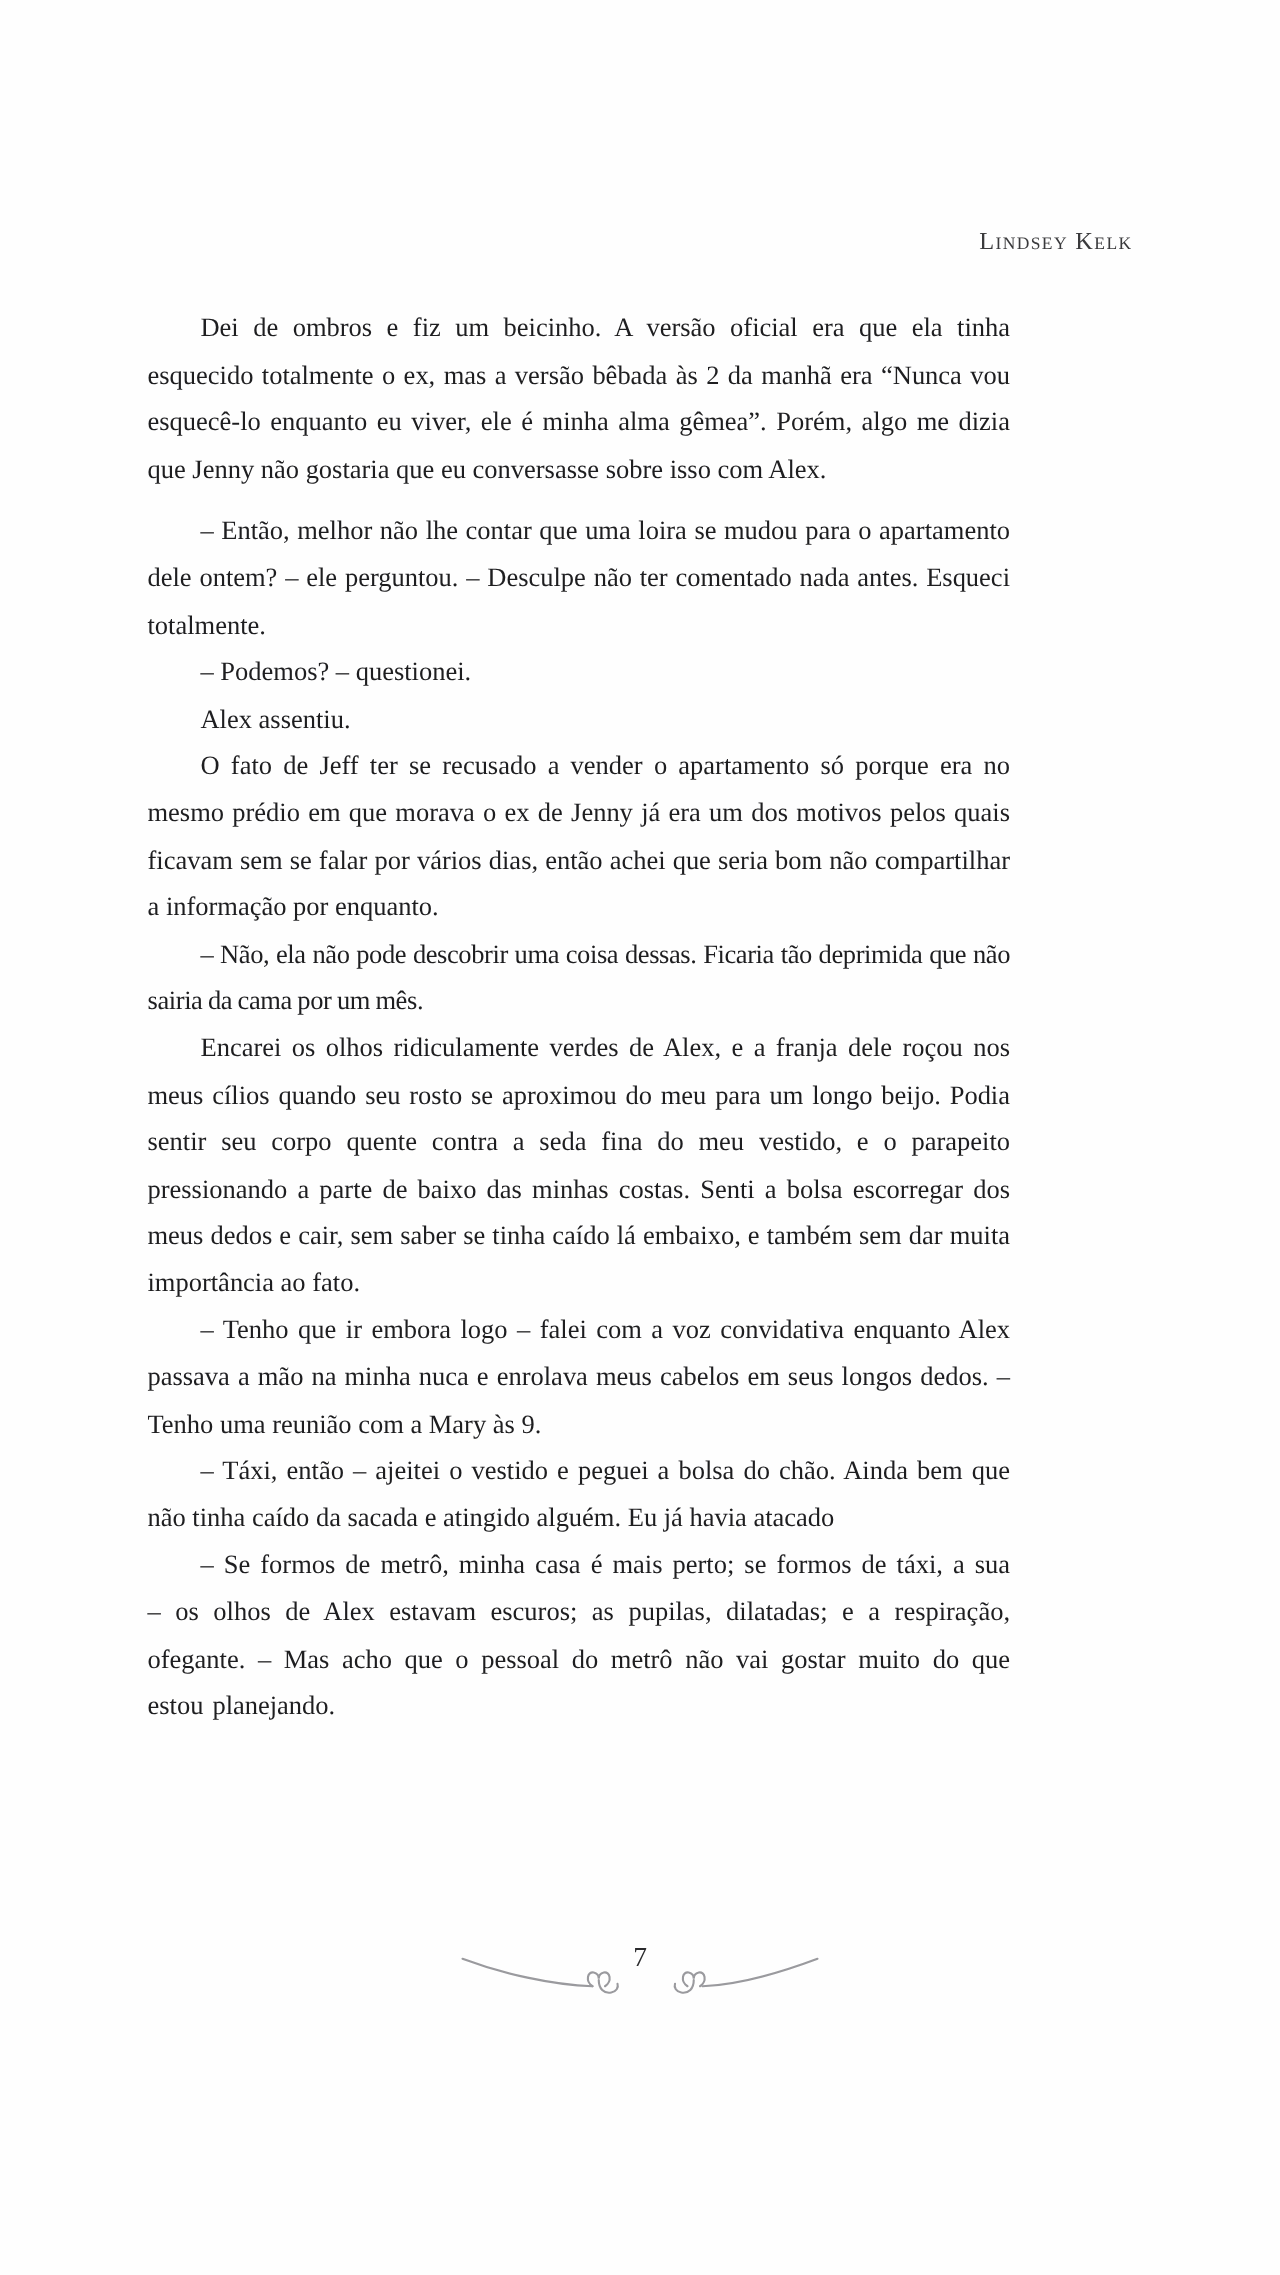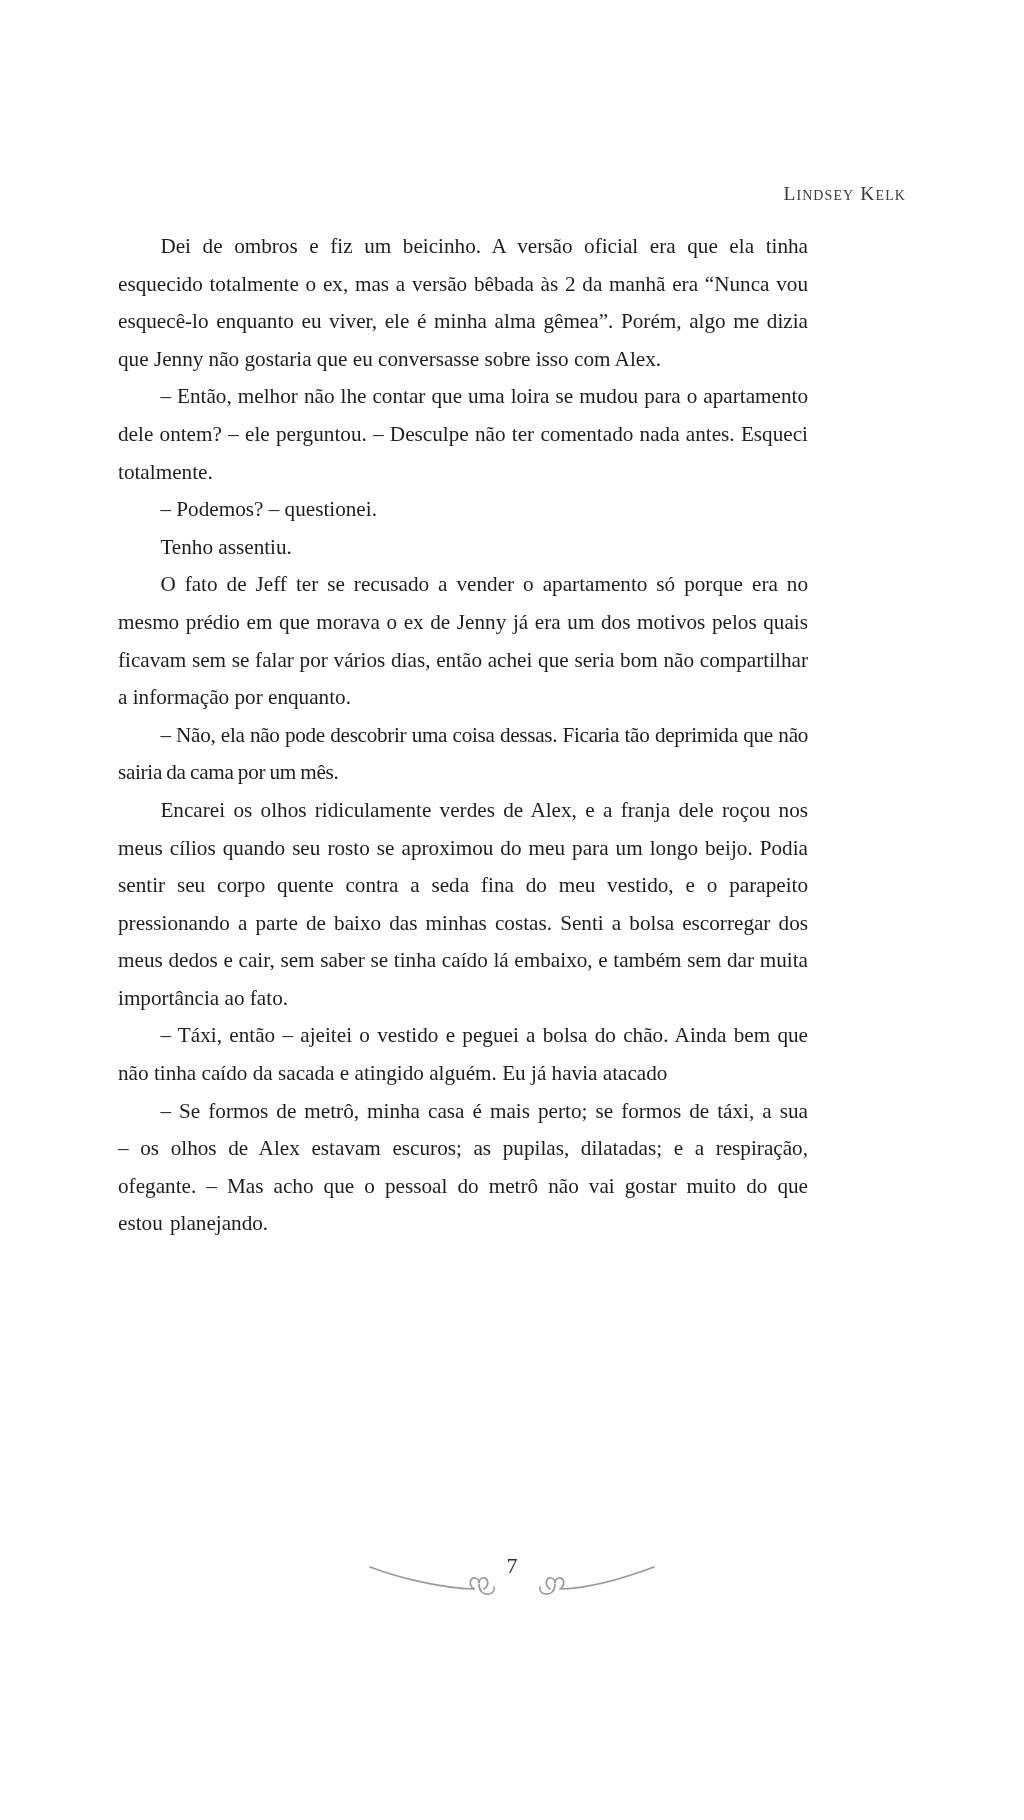--- a/index.html
+++ b/index.html
@@ -33,41 +33,42 @@
     letter-spacing: 1.1px;
     color: #3a3a3c;
     font-family: "Liberation Serif", "DejaVu Serif", serif;
   }
   .running-head .rh-text {
     display: inline-block;
   }
   
   .text-block {
     position: absolute;
-    top: 228px;
+    top: 244px;
     left: 118px;
     width: 690px;
   }
   p.para {
     margin: 0;
     text-align: justify;
     text-justify: inter-word;
     font-size: 21.2px;
     line-height: 37.6px;
     color: #1e1e20;
     text-indent: 2.0em;
     hyphens: manual;
     -webkit-hyphens: manual;
   }
   p.para.tight {
     letter-spacing: -0.32px;
     word-spacing: -0.6px;
   }
   p.para.loose {
     word-spacing: 0.6px;
+    margin-top: 12px;
   }
   p.para.veryloose {
     word-spacing: 1.9px;
   }
   p.para.lastline-left {
     text-align-last: left;
   }
   
   .folio {
     position: absolute;
@@ -108,24 +109,25 @@
 <div class="page">
 
   <div class="running-head">
     <span class="rh-text">Lindsey Kelk</span>
   </div>
 
   <div class="text-block">
     <p class="para">Dei de ombros e fiz um beicinho. A versão oficial era que ela tinha esquecido totalmente o ex, mas a versão bêbada às 2 da manhã era “Nunca vou esquecê-lo enquanto eu viver, ele é minha alma gêmea”. Porém, algo me dizia que Jenny não gostaria que eu conversasse sobre isso com Alex.</p>
     <p class="para loose">– Então, melhor não lhe contar que uma loira se mudou para o apartamento dele ontem? – ele perguntou. – Desculpe não ter comentado nada antes. Esqueci totalmente.</p>
     <p class="para lastline-left">– Podemos? – questionei.</p>
-    <p class="para lastline-left">Tenho assentiu.</p>
+    <p class="para lastline-left">Alex assentiu.</p>
     <p class="para">O fato de Jeff ter se recusado a vender o apartamento só porque era no mesmo prédio em que morava o ex de Jenny já era um dos motivos pelos quais ficavam sem se falar por vários dias, então achei que seria bom não compartilhar a informação por enquanto.</p>
     <p class="para tight">– Não, ela não pode descobrir uma coisa dessas. Ficaria tão deprimida que não sairia da cama por um mês.</p>
     <p class="para">Encarei os olhos ridiculamente verdes de Alex, e a franja dele roçou nos meus cílios quando seu rosto se aproximou do meu para um longo beijo. Podia sentir seu corpo quente contra a seda fina do meu vestido, e o parapeito pressionando a parte de baixo das minhas costas. Senti a bolsa escorregar dos meus dedos e cair, sem saber se tinha caído lá embaixo, e também sem dar muita importância ao fato.</p>
+    <p class="para">– Tenho que ir embora logo – falei com a voz convidativa enquanto Alex passava a mão na minha nuca e enrolava meus cabelos em seus longos dedos. – Tenho uma reunião com a Mary às 9.</p>
     <p class="para">– Táxi, então – ajeitei o vestido e peguei a bolsa do chão. Ainda bem que não tinha caído da sacada e atingido alguém. Eu já havia atacado</p>
     <p class="para veryloose">– Se formos de metrô, minha casa é mais perto; se formos de táxi, a sua – os olhos de Alex estavam escuros; as pupilas, dilatadas; e a respiração, ofegante. – Mas acho que o pessoal do metrô não vai gostar muito do que estou planejando.</p>
   </div>
 
   <div class="folio">
     <div class="folio-inner">
       <svg class="folio-orn" viewBox="0 0 300 60">
 
         <path d="M8 22 C 40 34, 80 43, 112 44" fill="none" stroke="#9a9a9e" stroke-width="1.7" stroke-linecap="round"></path>
 

